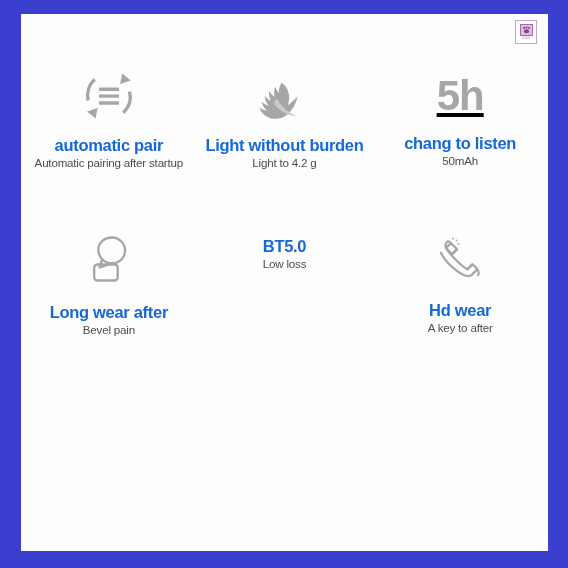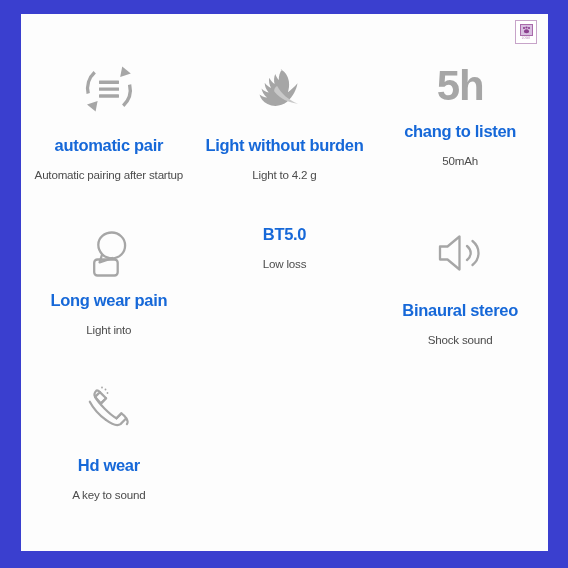--- a/index.html
+++ b/index.html
@@ -77,22 +77,23 @@
     box-sizing: border-box;
   }
   .cell {
     display: flex;
     flex-direction: column;
     align-items: center;
   }
   .icon-box {
     height: 72px;
     display: flex;
-    align-items: center;
+    align-items: flex-end;
     justify-content: center;
+    text-decoration: underline;
   }
   .icon-box svg { display: block; }
   .txt-icon {
     font-size: 42px;
     font-weight: bold;
     color: #a6a6a6;
     line-height: 46px;
     letter-spacing: -1px;
     font-family: "Liberation Sans", sans-serif;
   }
@@ -100,30 +101,29 @@
     margin-top: 10px;
     font-size: 16.5px;
     font-weight: bold;
     color: #1668d8;
     line-height: 20px;
     letter-spacing: -0.3px;
     white-space: nowrap;
     font-family: "Liberation Sans", sans-serif;
   }
   .subtitle {
-    margin-top: 12px;
     font-size: 11.6px;
     color: #4c4c4c;
     line-height: 15px;
     letter-spacing: -0.2px;
     white-space: nowrap;
     font-family: "Liberation Sans", sans-serif;
   }
   .row2 .icon-box { height: 66px; }
-  .row2 .title { margin-top: 2px; }
+  .row2 .title { margin-top: 14px; }
   .row3 .icon-box { height: 62px; }
   .row3 .title { margin-top: 16px; }
 </style>
 </head>
 <body>
 
 <div class="page">
   <div class="card">
 
     <div class="watermark">
@@ -183,42 +183,29 @@
       <div class="cell row2">
         <div class="icon-box">
           <svg width="56" height="56" viewBox="0 0 56 56">
             <g fill="none" stroke="#a6a6a6" stroke-width="2.3" stroke-linejoin="round">
               <path d="M30.8 5.5c7.1 0 13.3 5.7 13.3 12.9 0 7.1-5.6 12.9-12.7 12.9-4.2 0-7.7-1.4-10.2-4.1-2.6-2.8-3.9-6-3.9-9.5 0-7.1 6.4-12.2 13.5-12.2z"></path>
               <path d="M21.2 27.2l-2.6 8.1 13.4-4.4"></path>
               <rect x="13.2" y="32.5" width="23.5" height="16" rx="3.2"></rect>
             </g>
           </svg>
         </div>
-        <div class="title">Long wear pain</div>
-        <div class="subtitle">Light into</div>
+        <div class="title">Long wear after</div>
+        <div class="subtitle">Bevel pain</div>
       </div>
 
       <div class="cell row2">
         <div class="title">BT5.0</div>
         <div class="subtitle">Low loss</div>
       </div>
 
-      <div class="cell row3">
-        <div class="icon-box">
-          <svg width="52" height="48" viewBox="0 0 52 48">
-            <g fill="none" stroke="#a6a6a6" stroke-width="2.3" stroke-linejoin="round" stroke-linecap="round">
-              <path d="M6 17.5h7.5L25.5 7.5v33l-12-10H6z"></path>
-              <path d="M33 17c2.4 2 3.7 4.5 3.7 7s-1.3 5-3.7 7"></path>
-              <path d="M38.5 12c4 3.2 6 7.3 6 12s-2 8.8-6 12"></path>
-            </g>
-          </svg>
-        </div>
-        <div class="title">Binaural stereo</div>
-        <div class="subtitle">Shock sound</div>
-      </div>
 
       <div class="cell row3">
         <div class="icon-box">
           <svg width="52" height="50" viewBox="0 0 52 50">
             <g fill="none" stroke="#a6a6a6" stroke-width="2.2" stroke-linejoin="round" stroke-linecap="round">
               <path d="M13.5 7.5c-2.1 2.1-2.6 4.4-1.4 6.4l4.8-4.8c-1.3-1.3-2.5-1.8-3.4-1.6z"></path>
               <path d="M12.1 13.9c1.7 3 5 7.2 9.6 11.8s8.8 7.9 11.8 9.6"></path>
               <path d="M33.5 35.3l4.9-4.9c1.9 1.2 3.5 2.9 4.9 4.9l-5.8 5.8c-3.3 2.3-8.5.3-14.6-4.2"></path>
               <path d="M16.9 9.1l6.2 6.2-5.1 5.1-5.9-6.5"></path>
               <path d="M23.1 15.3l-5.1 5.1"></path>
@@ -227,19 +214,19 @@
               <path d="M22.9 36.9c-6.7-4.9-12.6-11.5-16.1-18.2"></path>
             </g>
             <g fill="#a6a6a6">
               <circle cx="19" cy="4.5" r="0.9"></circle>
               <circle cx="22.5" cy="6.5" r="0.9"></circle>
               <circle cx="24.5" cy="10" r="0.9"></circle>
             </g>
           </svg>
         </div>
         <div class="title">Hd wear</div>
-        <div class="subtitle">A key to sound</div>
+        <div class="subtitle">A key to after</div>
       </div>
 
 
     </div>
   </div>
 </div>
 
 </body></html>

